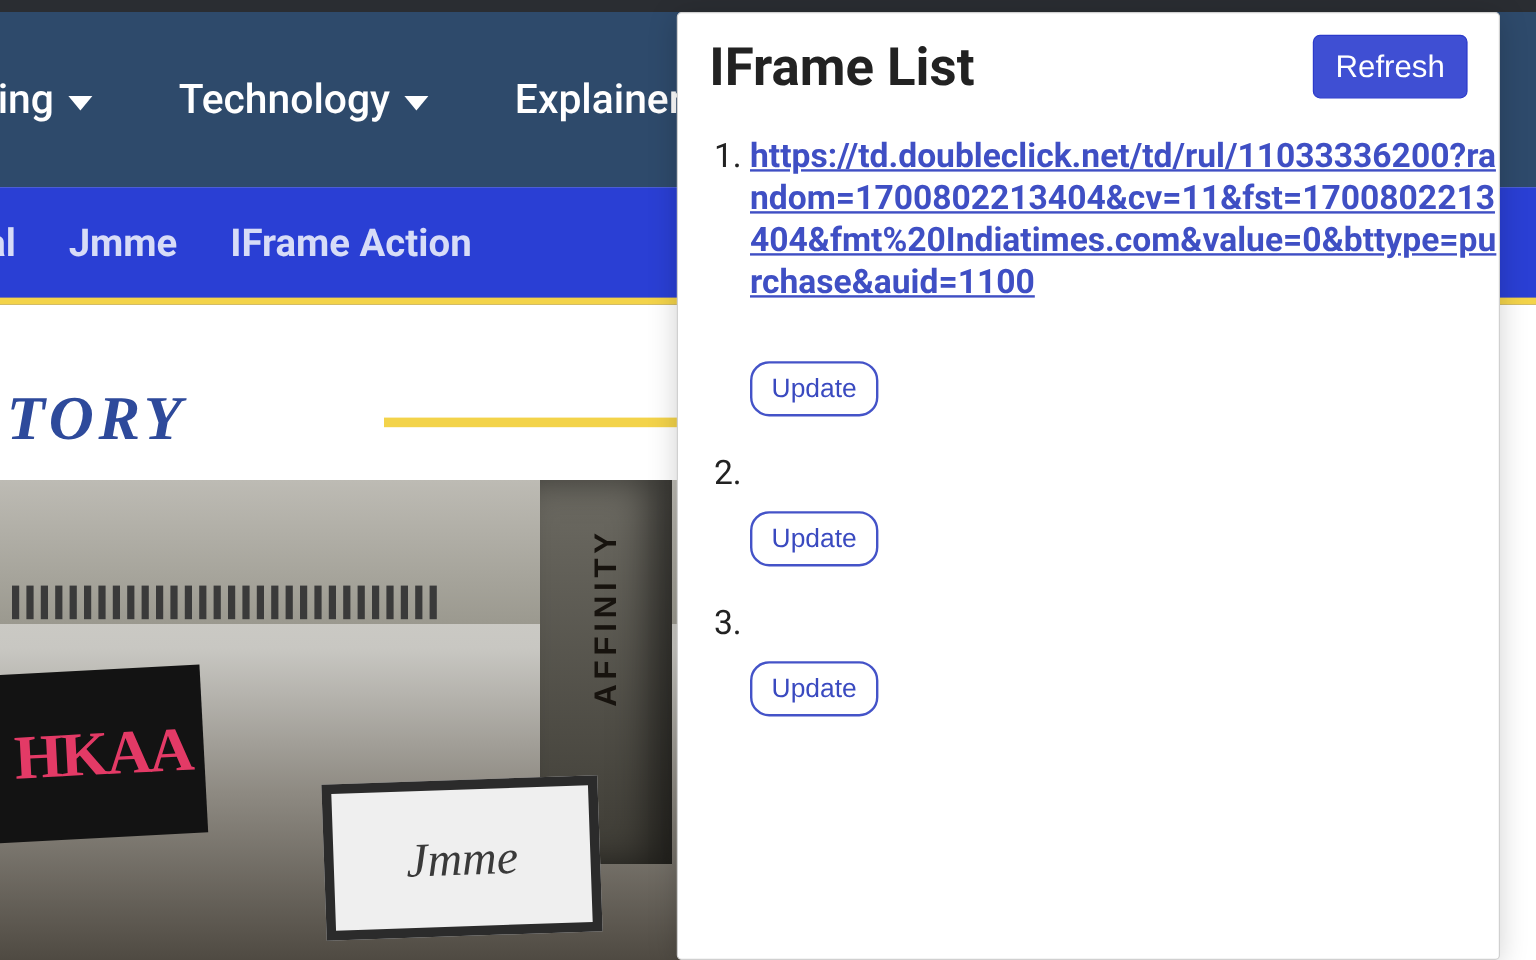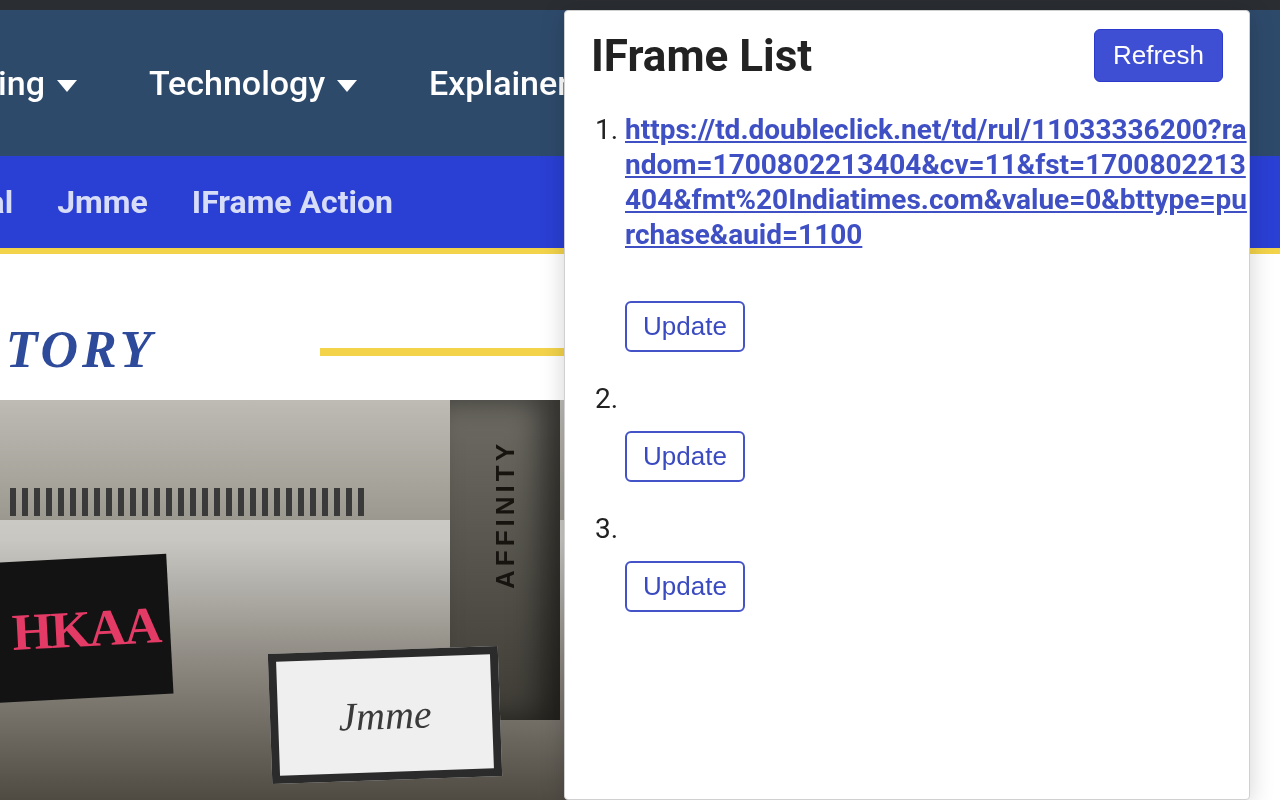--- a/index.html
+++ b/index.html
@@ -91,21 +91,21 @@
     background: #3f4fd3; color: #fff; border: 1px solid #2b3acb; border-radius: 6px;
     font-size: 26px; font-weight: 500; padding: 10px 18px; cursor: pointer;
   }
   .iframe-list { margin-top: 30px; list-style: decimal; padding-left: 34px; color:#383838; font-size: 28px; }
   .iframe-list li { margin-bottom: 30px; }
   .iframe-list li::marker { color:#222; font-weight:400; font-size:28px; }
   .url { color: #4453c8; word-break: break-all; line-height: 1.25; display:block; cursor:pointer;font-weight:bold; }
   .url.visited { text-decoration: underline; color:#3f4fc4; }
   .update-btn {
     display:inline-block; margin-top: 16px; border: 2px solid #4453c8; color:#3a4ac0;
-    background:#fff; border-radius: 6px; font-size: 26px; padding: 8px 16px; cursor:pointer;text-align:right;
+    background:#fff; border-radius: 16px; font-size: 22px; padding: 8px 16px; cursor:pointer;text-align:right;
   }
 </style>
 </head>
 <body>
 
 <div class="chrome-strip"></div>
 
 <div class="topnav">
   <div class="item">
     <span>nding</span>

